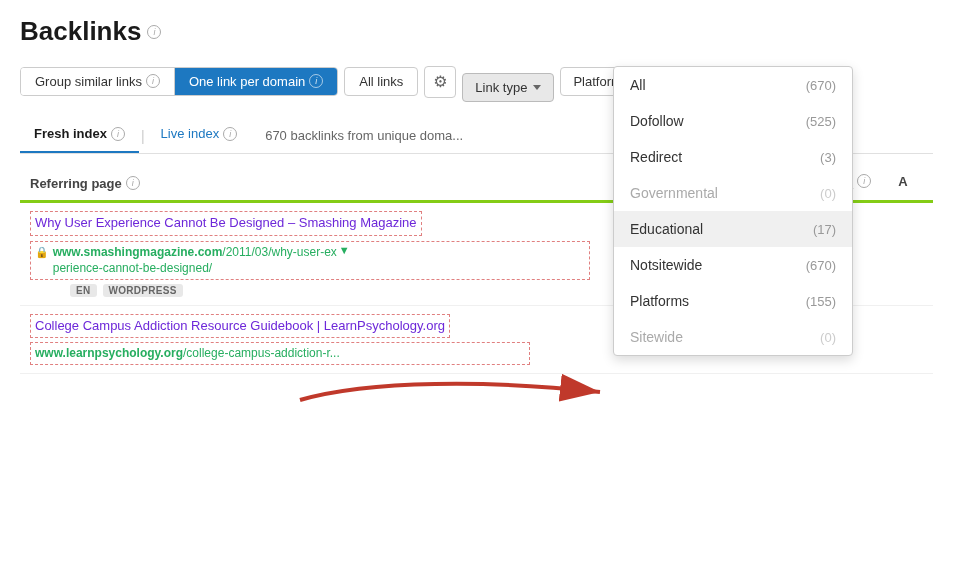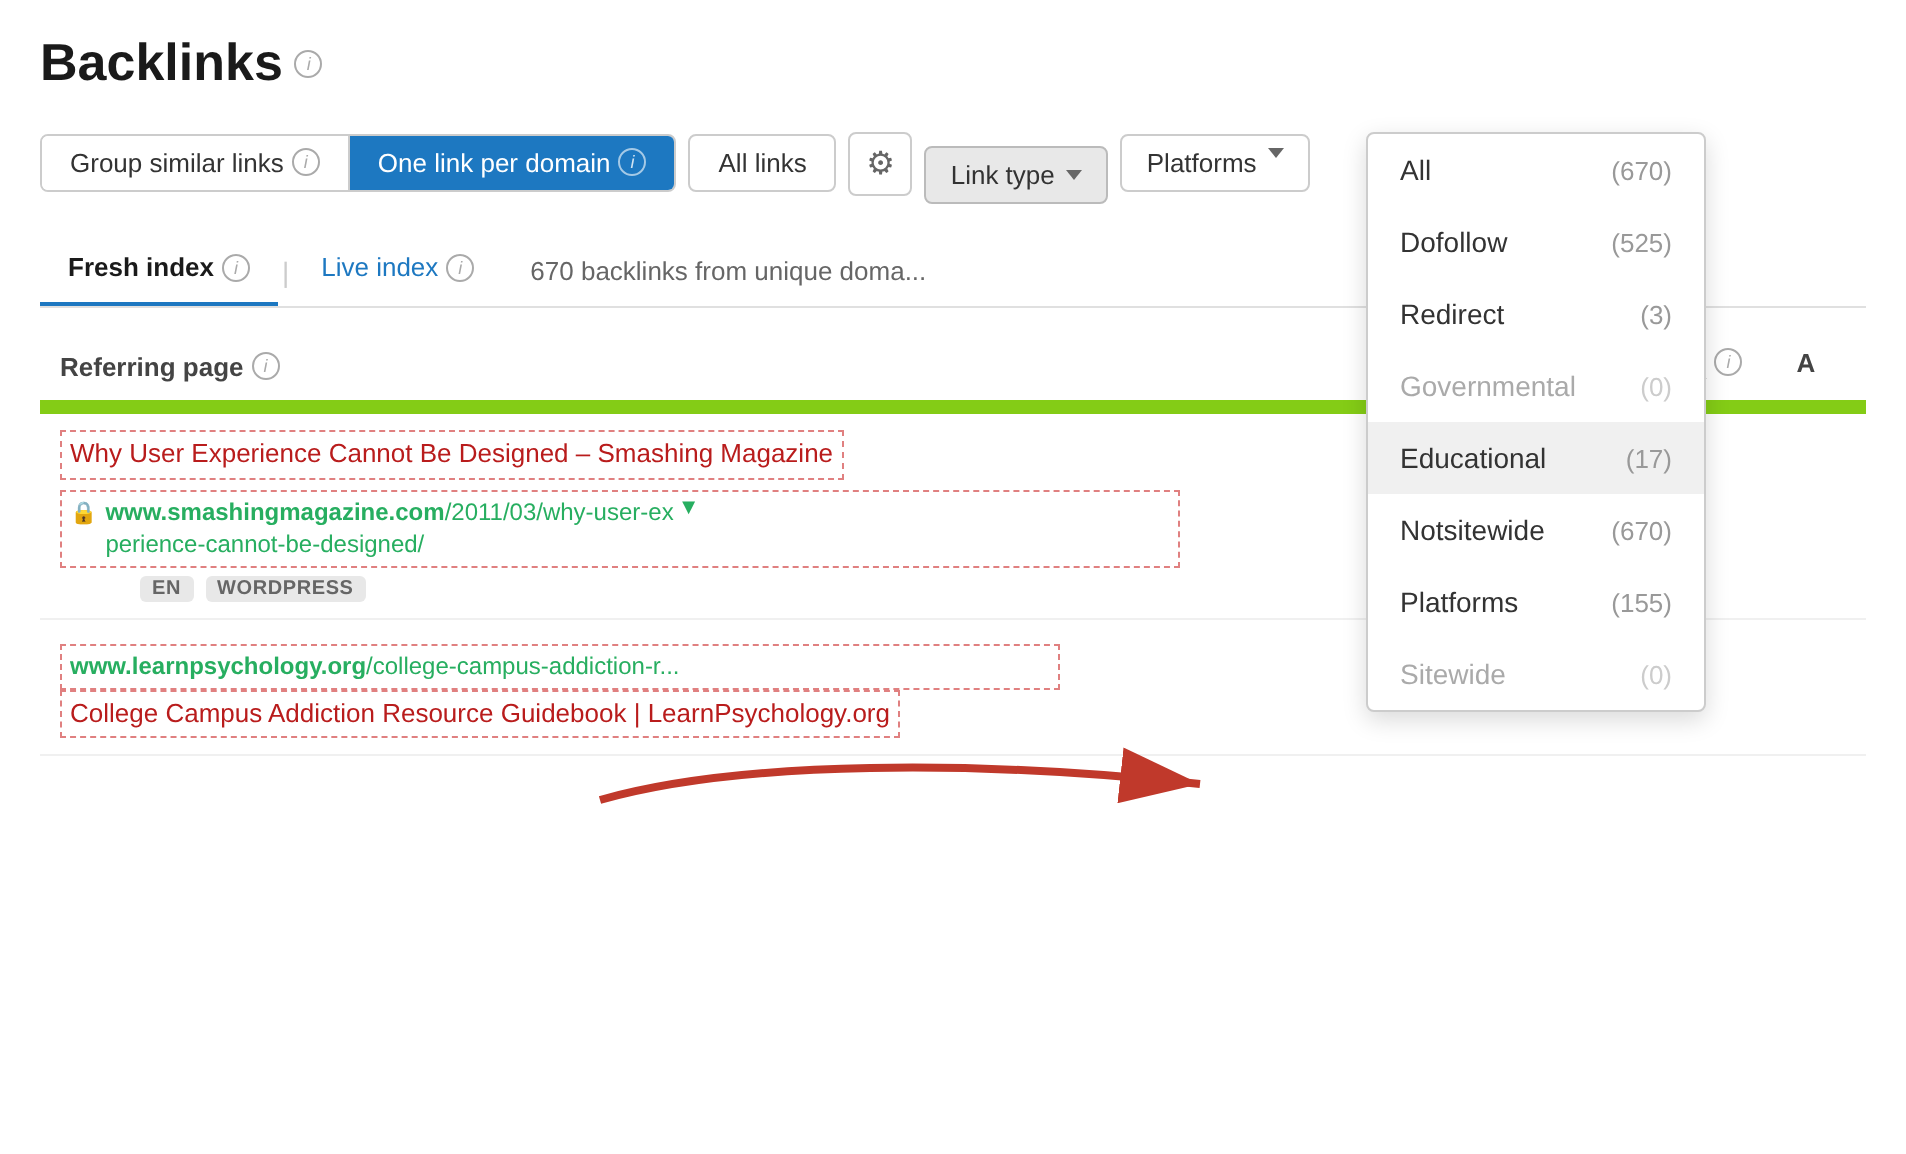--- a/index.html
+++ b/index.html
@@ -166,21 +166,21 @@
     .backlinks-summary {
       font-size: 13px;
       color: #666;
       padding: 8px 14px;
     }
 
     
     .table-header {
       display: flex;
       padding: 8px 10px;
-      border-bottom: 7px solid #84cc16;
+      border-bottom: 3px solid #84cc16;
       font-weight: 600;
       font-size: 13px;
       color: #444;
     }
 
     .col-referring {
       flex: 1;
       display: flex;
       align-items: center;
       gap: 4px;
@@ -190,21 +190,21 @@
       width: 60px;
       text-align: center;
     }
 
     .col-a {
       width: 40px;
       text-align: center;
     }
 
     .row-title {
-      color: #b91c1c;
+      color: #6d28d9;
       text-decoration: none;
       font-size: 13px;
       line-height: 1.4;
       display: inline-block;
       border: 1px dashed #e88;
       padding: 1px 3px;
     }
 
     .lock-icon {
       color: #27ae60;
@@ -246,21 +246,21 @@
       border-radius: 3px;
       font-weight: 600;
       letter-spacing: 0.3px;
     }
 
     
     .dropdown-menu {
       position: absolute;
       top: 69px;
       right: 0;
-      width: 170px;
+      width: 240px;
       background: #fff;
       border: 1px solid #ccc;
       border-radius: 4px;
       box-shadow: 0 4px 12px rgba(0,0,0,0.15);
       z-index: 100;
     }
 
     .dropdown-item {
       padding: 10px 16px;
       cursor: pointer;
@@ -416,28 +416,28 @@
         <span class="tag">EN</span>
         <span class="tag">WORDPRESS</span>
       </div>
     </div>
     <div class="data-row-dr"></div>
     <div class="data-row-anchor"></div>
   </div>
 
   <div class="data-row">
     <div class="data-row-content">
+      <div style="display:inline-block; border: 1.5px dashed #e08080; padding: 2px 4px; max-width: 500px;">
+        <a href="#" class="row-title" style="border:none; padding:0;">
+          College Campus Addiction Resource Guidebook | LearnPsychology.org
+        </a>
+      </div>
       <div style="display:flex; align-items:flex-start; margin-top:4px; border: 1.5px dashed #e08080; padding: 2px 4px; max-width: 500px;">
         <a href="#" class="row-url">
           <span class="domain">www.learnpsychology.org</span><span>/college-campus-addiction-r...</span>
-        </a>
-      </div>
-      <div style="display:inline-block; border: 1.5px dashed #e08080; padding: 2px 4px; max-width: 500px;">
-        <a href="#" class="row-title" style="border:none; padding:0;">
-          College Campus Addiction Resource Guidebook | LearnPsychology.org
         </a>
       </div>
     </div>
     <div class="data-row-dr">56</div>
     <div class="data-row-anchor"></div>
   </div>
 
   <div class="dropdown-menu" style="top: 66px; right: 100px;">
     <div class="dropdown-item">
       <span>All</span>

